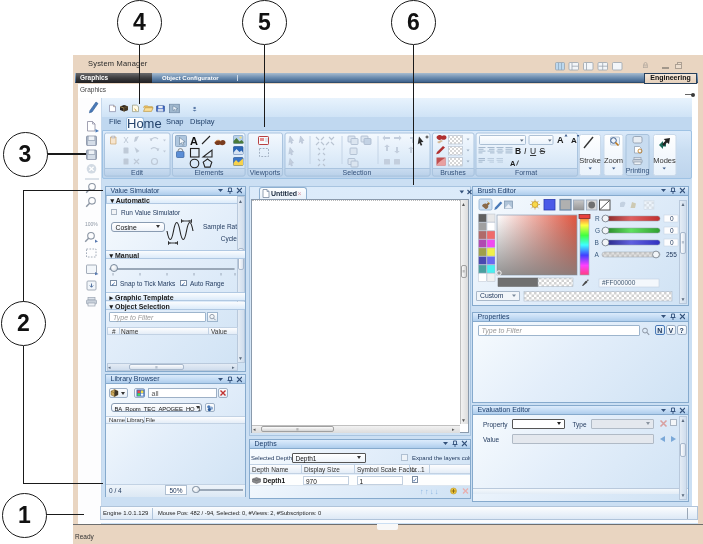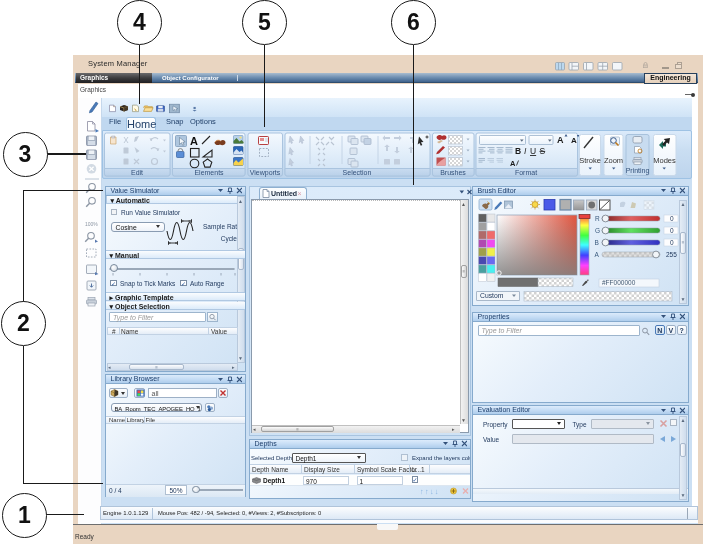--- a/index.html
+++ b/index.html
@@ -160,23 +160,23 @@
         <path d="M66 2.2l0 6 1.6-1.6 1 2.3 1.2-.6-1-2.2 2.2-.3z" fill="#e9f1f8" stroke="#56718e" stroke-width="0.5"></path>
 
         <rect x="86.5" y="3.5" width="2.2" height="2.8" fill="#5a7aa8"></rect>
         <path d="M85.6 7.3l4 0 -2 2z" fill="#5a7aa8"></path>
       </g>
         </svg>
     </div>
 
     <div class="abs" style="left:29px;top:61.5px;width:590px;height:13.5px;background:#c0d8f0;"></div>
     <div class="abs" style="left:36px;top:62px;font-size:7.5px;color:#23426b;">File</div>
-    <div class="abs" style="left:53px;top:61.5px;width:30px;height:13.5px;background:linear-gradient(#fff,#f0f7fd);border:1px solid #9ec2e4;border-bottom:none;border-radius:2.5px 2.5px 0 0;font-size:11px;color:#23426b;text-align:left;line-height:12px;">Home</div>
+    <div class="abs" style="left:53px;top:61.5px;width:18px;height:13.5px;background:linear-gradient(#fff,#f0f7fd);border:1px solid #9ec2e4;border-bottom:none;border-radius:2.5px 2.5px 0 0;font-size:13px;color:#23426b;text-align:left;line-height:12px;">Home</div>
     <div class="abs" style="left:93px;top:62px;font-size:7.5px;color:#23426b;">Snap</div>
-    <div class="abs" style="left:117px;top:62px;font-size:7.5px;color:#23426b;">Options</div>
+    <div class="abs" style="left:117px;top:62px;font-size:7.5px;color:#23426b;">Display</div>
 
     <div class="abs" style="left:29px;top:75px;width:590px;height:49px;background:linear-gradient(#dbeafa,#cadef2 40%,#bdd4ec);border:1px solid #9ec2e4;border-radius:0 2px 2px 2px;"></div>
     <div id="ribbon" class="abs" style="left:29px;top:75px;width:590px;height:49px;">
       <svg width="590" height="49" viewBox="0 0 590 49" font-family="Liberation Sans">
         <defs>
           <linearGradient id="gb" x1="0" y1="0" x2="0" y2="1">
             <stop offset="0" stop-color="#f4f9fe"></stop>
               <stop offset="0.55" stop-color="#dfecf9"></stop>
               <stop offset="1" stop-color="#cfe2f4"></stop>
           </linearGradient>

